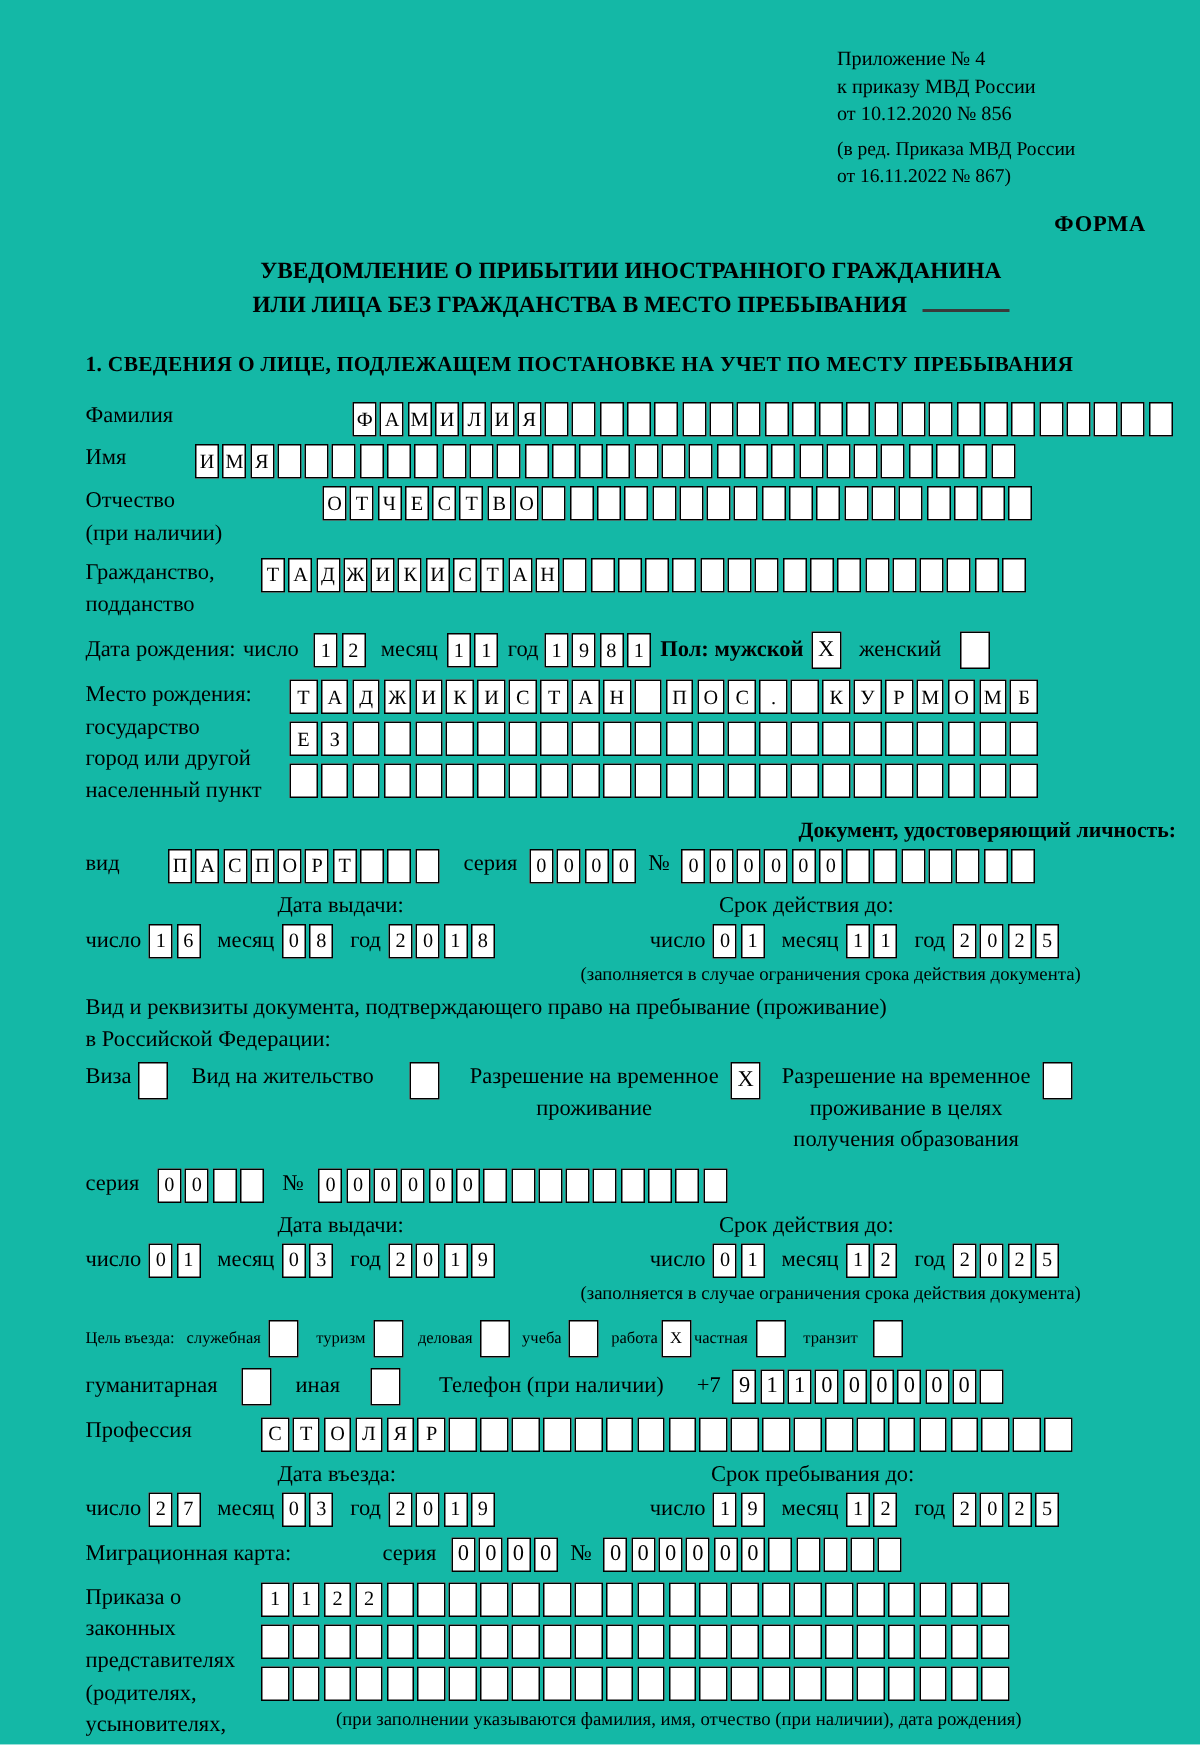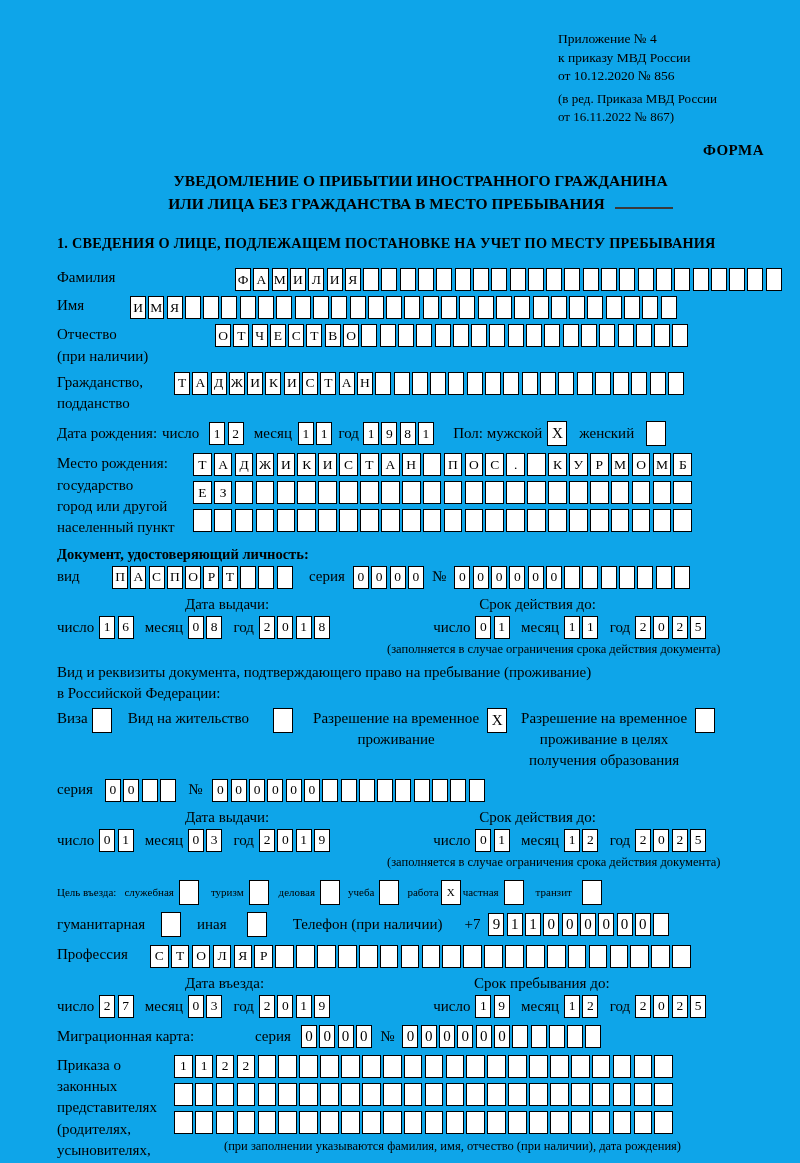--- a/index.html
+++ b/index.html
@@ -1,18 +1,18 @@
 <!DOCTYPE html>
 <html><head>
 <meta charset="utf-8">
 <style>
   * { box-sizing: border-box; }
   html,body { margin:0; padding:0; background:#fff; }
   .page {
-    position:relative; width:800px; height:1163px; background:#0ea5e9;
+    position:relative; width:800px; height:1163px; background:#14b8a6;
     font-family:"Liberation Serif", serif; color:#000;
     padding:30px 16px 8px 57px; overflow:hidden;
   }
   .appendix { margin-left:501px; font-size:13.5px; line-height:1.38; }
   .appendix .rev { font-size:13px; margin-top:4px; }
   .forma { text-align:right; margin-top:16px; margin-right:20px; font-weight:bold; font-size:15px; letter-spacing:.5px; }
   .title { text-align:center; font-weight:bold; font-size:15.5px; line-height:1.5; margin-top:10px; }
   .blank-line { display:inline-block; width:58px; border-bottom:2px solid #3a3a3a; height:13px; margin-left:10px; }
   .sec-heading { font-weight:bold; font-size:14.3px; margin-top:20px; letter-spacing:.2px; }
 
@@ -29,21 +29,21 @@
   .checkbox {
     width:20px; height:25px; border:1.5px solid #000; display:inline-flex;
     align-items:center; justify-content:center; font-size:15px; flex-shrink:0; background:#fff;
   }
   .lw73{width:73px} .lw158{width:158px} .lw118{width:117px} .lw105{width:105px}
   .lw136{width:136px} .lw48{width:55px} .lw93{width:93px} .lw170{width:170px}
 
   .stack > div { margin-bottom:5px; }
   .stack > div:last-child { margin-bottom:0; }
 
-  .center-bold { text-align:left; font-weight:bold; font-size:14.5px; margin-top:7px; }
+  .center-bold { text-align:right; font-weight:bold; font-size:14.5px; margin-top:7px; }
 
   .datelabels { display:flex; font-size:15px; margin-top:7px; }
   .dl1 { margin-left:128px; }
   .dl2 { margin-left:210px; }
   .dates { display:flex; align-items:center; margin-top:3px; }
   .dates .word { font-size:15px; margin-right:5px; }
   .dates .cellrow { margin-right:9px; }
   .dates .word.g2 { margin-left:92px; }
   .note { font-size:12.5px; margin-top:3px; margin-left:330px; }
 
@@ -248,21 +248,21 @@
         <span class="cell">1</span>
         <span class="cell">1</span>
       </div>
     <span class="lbl" style="margin-right:4px;">год</span>
     <div class="cellrow">
         <span class="cell">1</span>
         <span class="cell">9</span>
         <span class="cell">8</span>
         <span class="cell">1</span>
       </div>
-    <span class="lbl" style="margin-left:17px;margin-right:5px;">Пол: мужской</span>
+    <span class="lbl" style="margin-left:4px;margin-right:5px;font-weight:bold;">Пол: мужской</span>
     <span class="checkbox">X</span>
     <span class="lbl" style="margin-left:12px;margin-right:12px;">женский</span>
     <span class="checkbox"></span>
   </div>
 
   <div class="row" style="margin-top:7px;">
     <div class="lbl lw136">
       <div>Место рождения:</div>
       <div>государство</div>
       <div>город или другой</div>
@@ -556,21 +556,21 @@
         <span class="cell">0</span>
         <span class="cell">0</span>
         <span class="cell">0</span>
         <span class="cell">0</span>
         <span class="cell">0</span>
         <span class="cell">0</span>
         <span class="cell"></span>
       </div>
   </div>
 
-  <div class="row" style="margin-top:8px;">
+  <div class="row" style="margin-top:8px;gap:24px;">
     <span class="lbl lw93">Профессия</span>
     <div class="cellrow wide">
         <span class="cell">С</span>
         <span class="cell">Т</span>
         <span class="cell">О</span>
         <span class="cell">Л</span>
         <span class="cell">Я</span>
         <span class="cell">Р</span>
         <span class="cell"></span>
         <span class="cell"></span>

